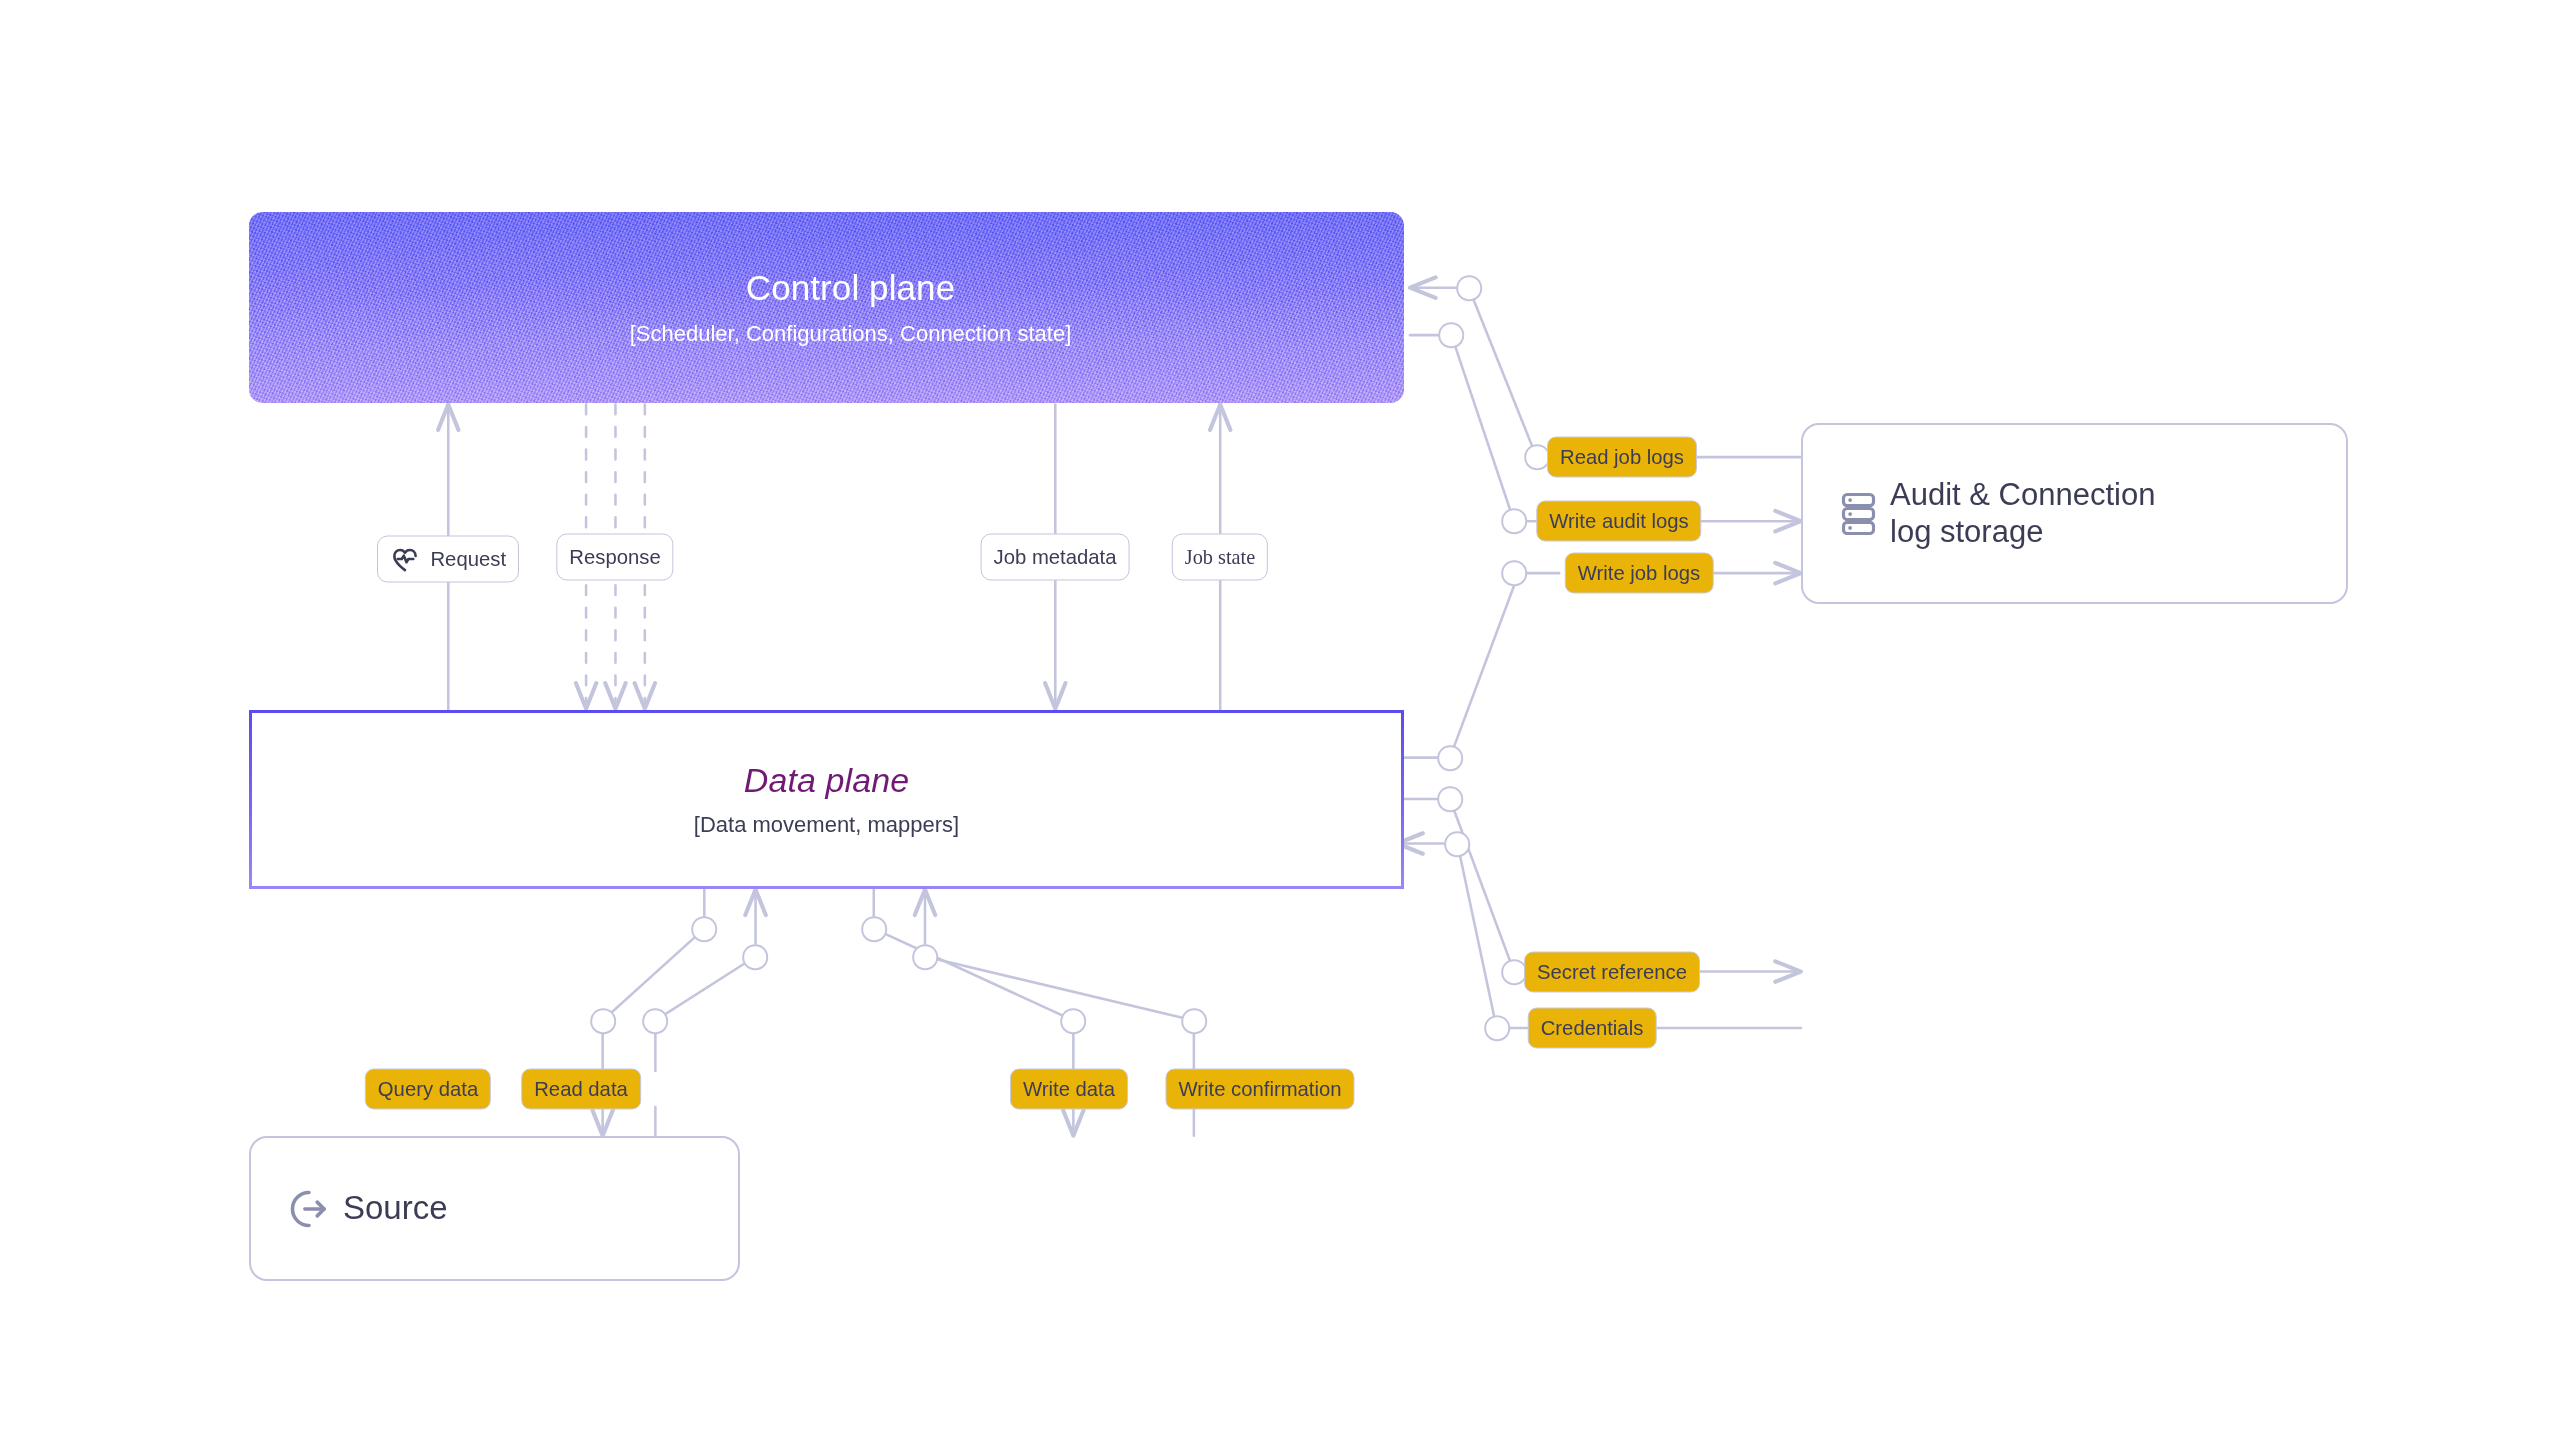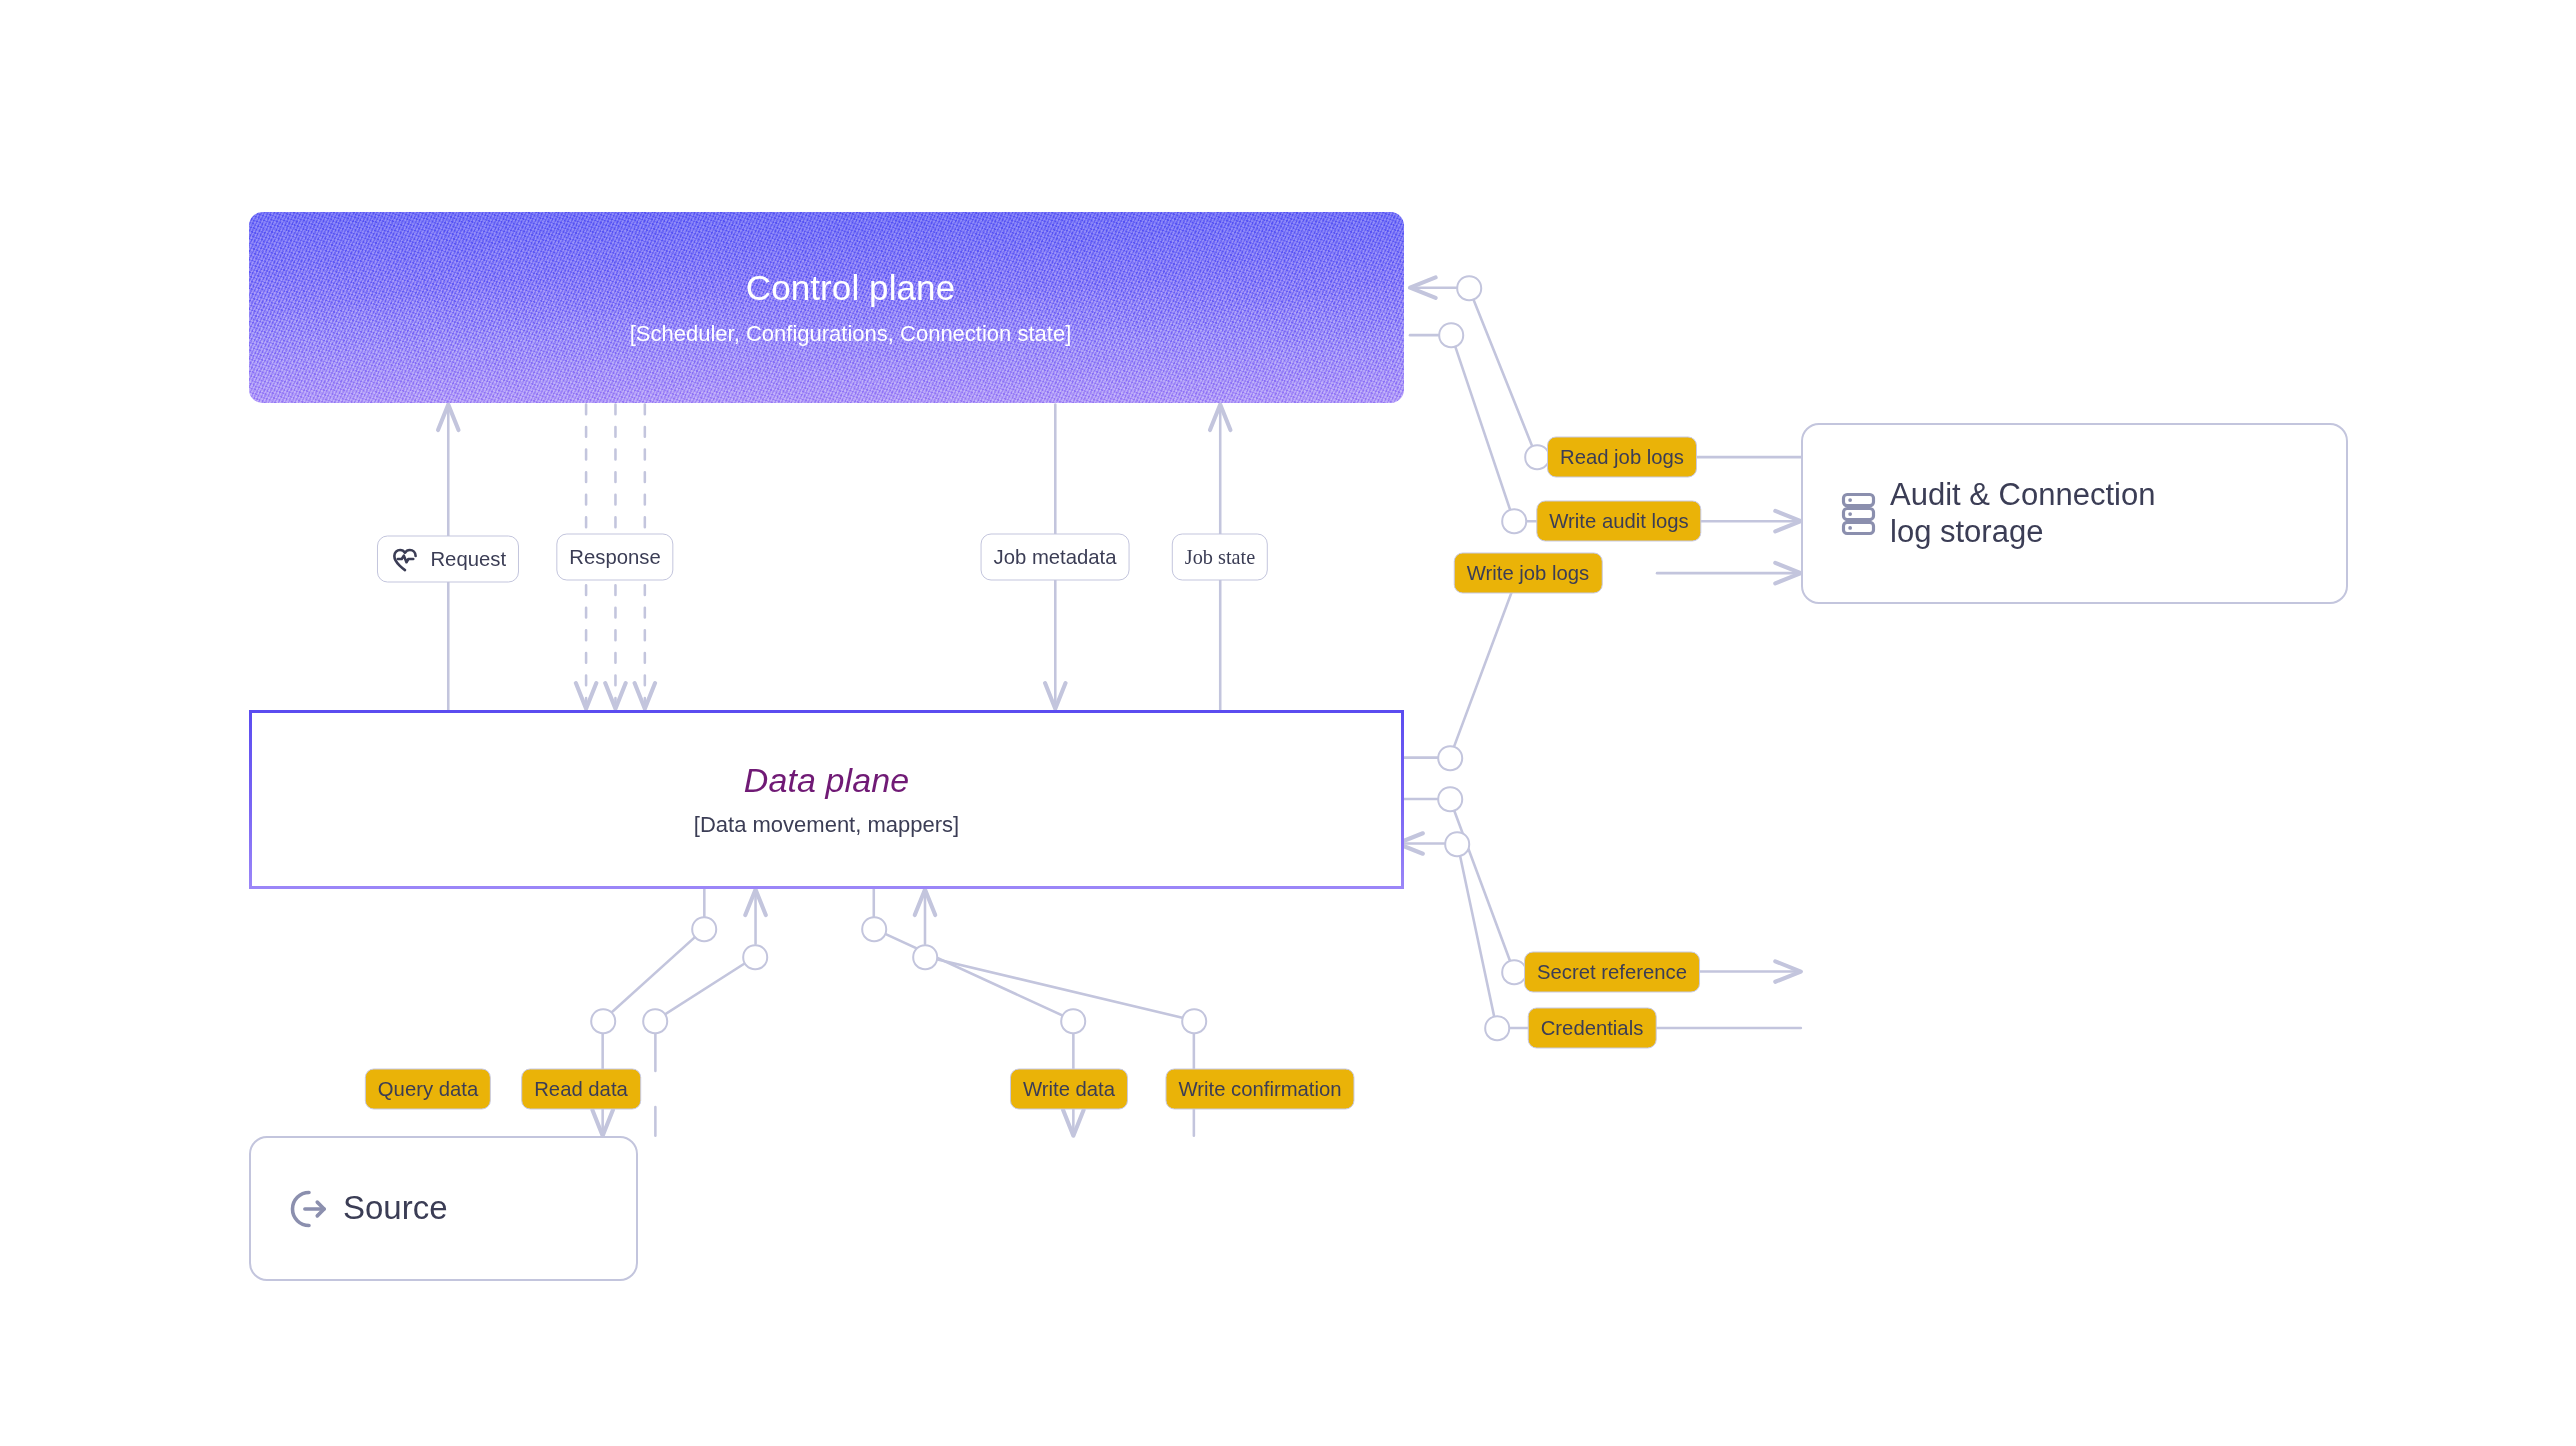--- a/index.html
+++ b/index.html
@@ -51,21 +51,21 @@
   
   .outline-node{
     position:absolute;box-sizing:border-box;background:#fff;
     border:2.3px solid #c3c5dd;border-radius:18px;
     display:flex;align-items:center;gap:12px;padding:0 36px;
     color:#3b3d55;
   }
   .outline-node .nlabel{font-size:31px;line-height:1.18;font-weight:400;}
   #audit-node{left:1801px;top:423px;width:547px;height:181px;}
   #secret-node{left:1801px;top:931px;width:547px;height:130px;}
-  #source-node{left:249px;top:1136px;width:389px;height:145px;}
+  #source-node{left:249px;top:1136px;width:491px;height:145px;}
   #destination-node{left:902px;top:1136px;width:491px;height:145px;}
   #source-node .nlabel,#destination-node .nlabel{font-size:33px;}
   .nicon{flex:0 0 auto;display:flex;align-items:center;justify-content:center;}
 
   
   .elabel{
     position:absolute;box-sizing:border-box;
     display:flex;align-items:center;justify-content:center;gap:10.5px;
     border-radius:9px;border:1.5px solid #c3c5dd;background:#ffffff;
     color:#3b3d55;font-size:20.3px;white-space:nowrap;padding:0 12px;height:41px;
@@ -251,21 +251,21 @@
   </div>
 
   <div class="elabel tint" style="left:1622px;top:457px">
     <span>Read job logs</span>
   </div>
 
   <div class="elabel tint" style="left:1619px;top:521px">
     <span>Write audit logs</span>
   </div>
 
-  <div class="elabel tint" style="left:1528px;top:573px">
+  <div class="elabel tint" style="left:1639px;top:573px">
     <span>Write job logs</span>
   </div>
 
   <div class="elabel tint" style="left:1612px;top:972px">
     <span>Secret reference</span>
   </div>
 
   <div class="elabel tint" style="left:1592px;top:1028px">
     <span>Credentials</span>
   </div>

